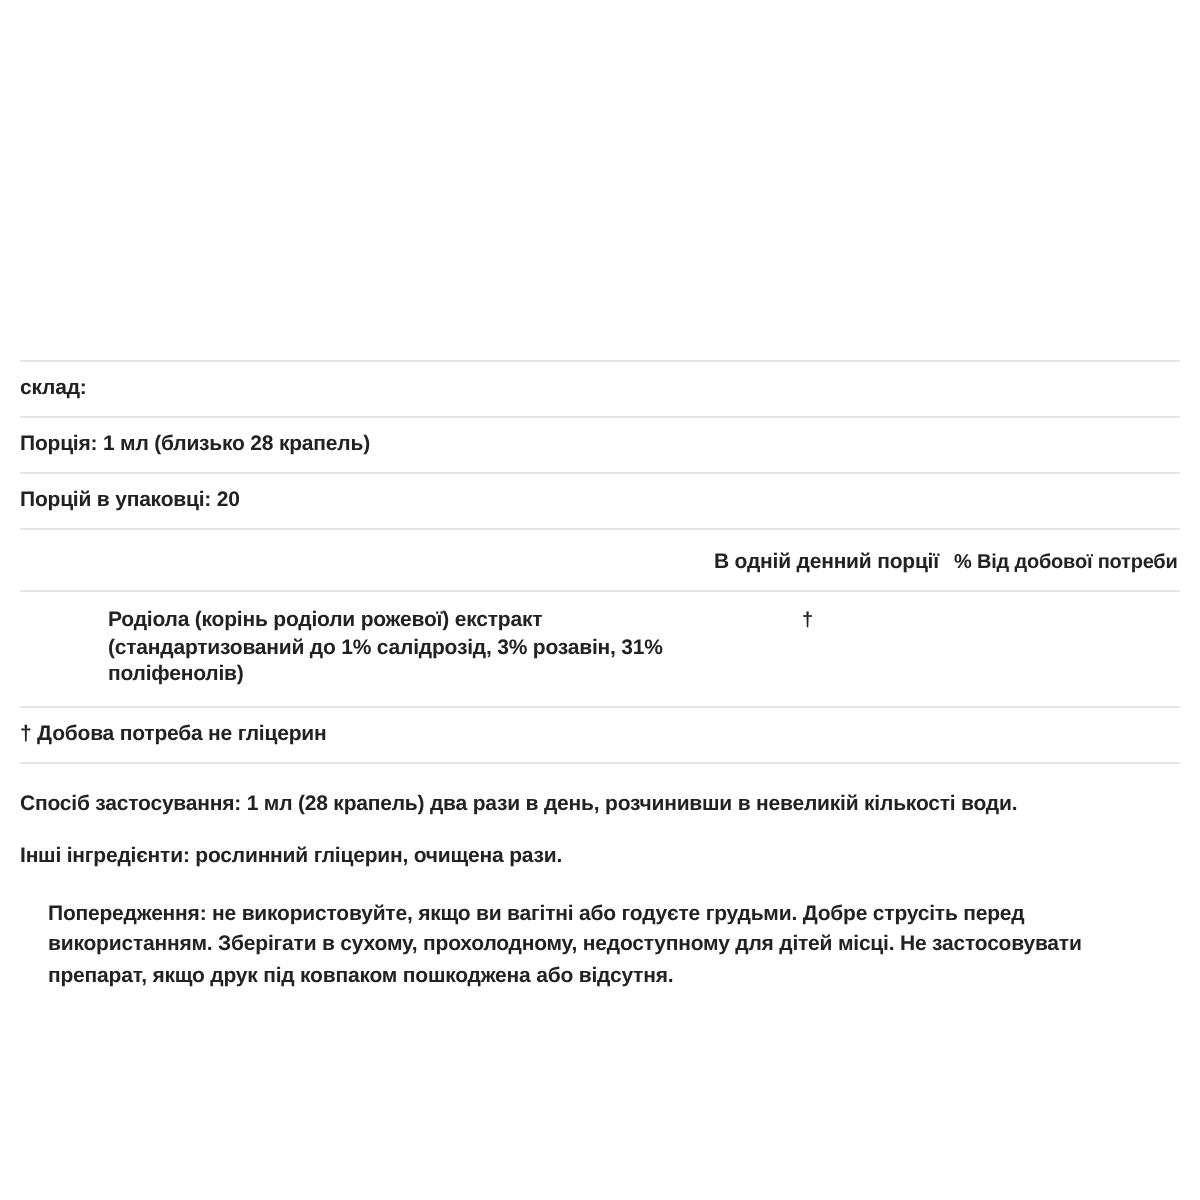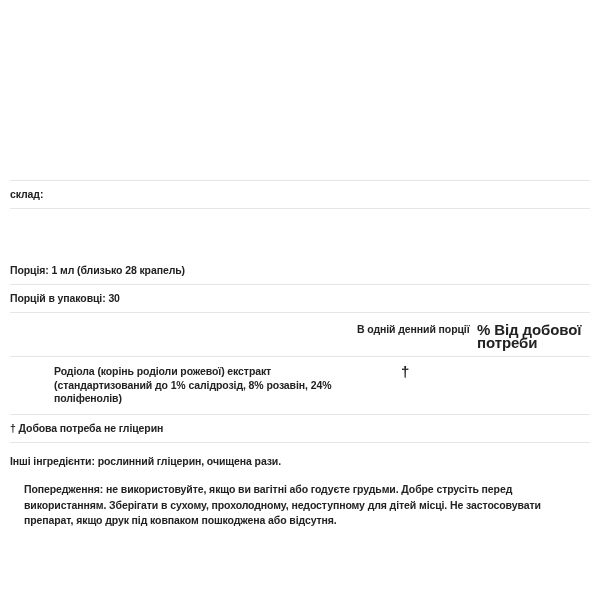--- a/index.html
+++ b/index.html
@@ -49,21 +49,21 @@
   .row .col-amount {
     flex: 0 0 auto;
     width: 120px;
     font-size: 10.5px;
     font-weight: bold;
     color: #222222;
     letter-spacing: -0.1px;
   }
   .row .col-dv {
     flex: 1 1 auto;
-    font-size: 15px;
+    font-size: 10px;
     font-weight: bold;
     color: #222222;
     letter-spacing: -0.1px;
   }
   .row.headers {
     padding-top: 10px;
     padding-bottom: 7px;
   }
   .row.ingredient {
     padding-top: 8px;
@@ -114,55 +114,56 @@
 
     <div class="rule"></div>
 
     <div class="row simple">
       <div class="label" style="width:auto;">склад:</div>
     </div>
 
     <div class="rule"></div>
 
     <div class="row simple">
-      <div class="label" style="width:auto;margin-top:48px;">Порція: 1 мл (близько 28 крапель)</div>
+      <div class="label" style="width:auto;">Порція: 1 мл (близько 28 крапель)</div>
     </div>
 
     <div class="rule"></div>
 
     <div class="row simple">
-      <div class="label" style="width:auto;">Порцій в упаковці: 30</div>
+      <div class="label" style="width:auto;">Порцій в упаковці: 20</div>
     </div>
 
     <div class="rule"></div>
 
     <div class="row headers">
       <div class="label"></div>
       <div class="col-amount">В одній денний порції</div>
       <div class="col-dv">% Від добової потреби</div>
     </div>
 
     <div class="rule"></div>
 
     <div class="row ingredient">
       <div class="label">
         <span class="ing-line">Родіола (корінь родіоли рожевої) екстракт</span>
-        <span class="ing-line">(стандартизований до 1% салідрозід, 8% розавін, 24% поліфенолів)</span>
+        <span class="ing-line">(стандартизований до 1% салідрозід, 3% розавін, 31% поліфенолів)</span>
       </div>
       <div class="col-dv">†</div>
     </div>
 
     <div class="rule"></div>
 
     <div class="row footnote">
       <div class="label" style="width:auto;">† Добова потреба не гліцерин</div>
     </div>
 
     <div class="rule"></div>
 
   </div>
 
   <div class="body-copy">
+    <p class="para first">Спосіб застосування: 1 мл (28 крапель) два рази в день, розчинивши в невеликій кількості води.</p>
     <p class="para">Інші інгредієнти: рослинний гліцерин, очищена рази.</p>
     <p class="para warning">Попередження: не використовуйте, якщо ви вагітні або годуєте грудьми. Добре струсіть перед використанням. Зберігати в сухому, прохолодному, недоступному для дітей місці. Не застосовувати препарат, якщо друк під ковпаком пошкоджена або відсутня.</p>
   </div>
 
 </div>
 
 </body></html>

